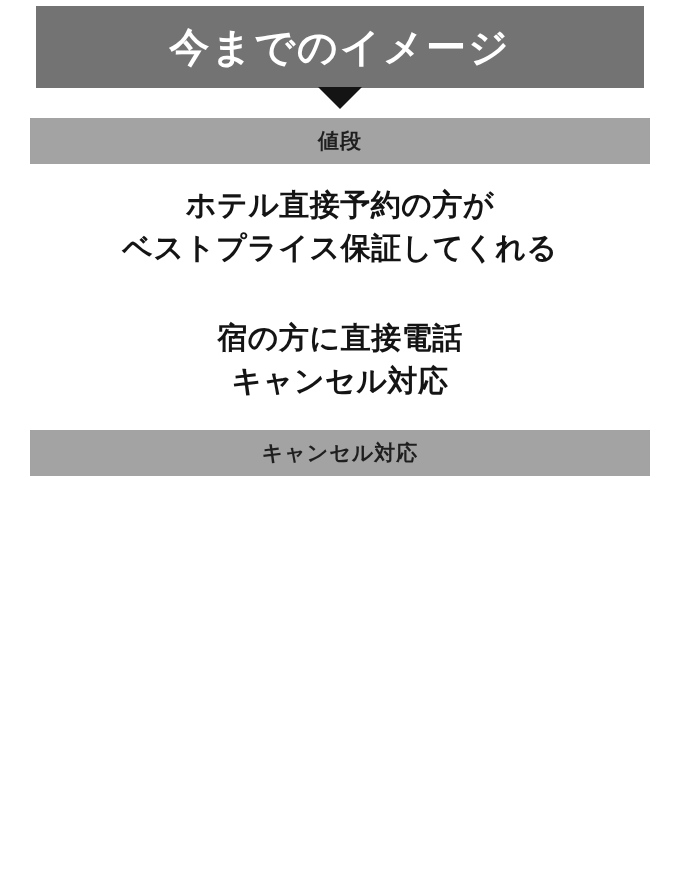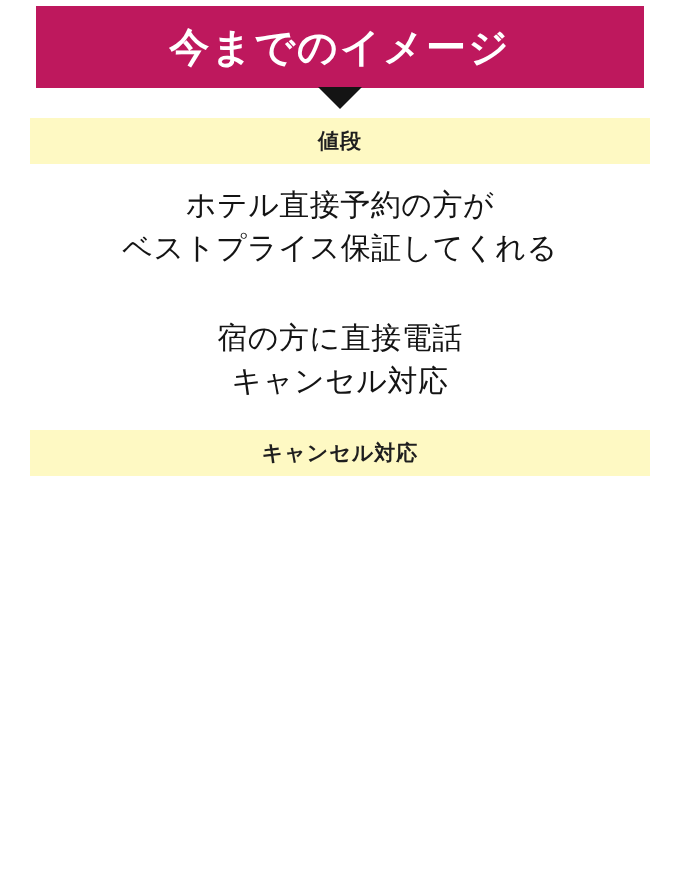--- a/index.html
+++ b/index.html
@@ -25,21 +25,21 @@
 
   
   .header-wrap {
     position: relative;
     width: 100%;
     padding-top: 6px;
   }
   .header-bar {
     position: relative;
     margin: 0 36px;
-    background: #be185d;
+    background: #737373;
     height: 82px;
     display: flex;
     align-items: center;
     justify-content: center;
   }
   .header-title {
     color: #ffffff;
     font-size: 40px;
     font-weight: 700;
     letter-spacing: 2px;
@@ -60,33 +60,33 @@
 
   
   .sections {
     margin-top: 30px;
     padding: 0 30px;
   }
   .section {
     margin-bottom: 6px;
   }
   .section-label {
-    background: #fef9c3;
+    background: #a3a3a3;
     text-align: center;
     font-size: 21px;
     font-weight: 700;
     color: #1f1f1f;
     letter-spacing: 1px;
     padding: 12px 0 13px;
     line-height: 1;
   }
   .section-body {
     text-align: center;
     font-size: 30px;
-    font-weight: 400;
+    font-weight: 700;
     color: #141414;
     line-height: 1.42;
     letter-spacing: 0.5px;
     padding: 20px 0 22px;
     white-space: pre-line;
   }
   .section-body.tight {
     padding: 18px 0 14px;
   }
 </style>

